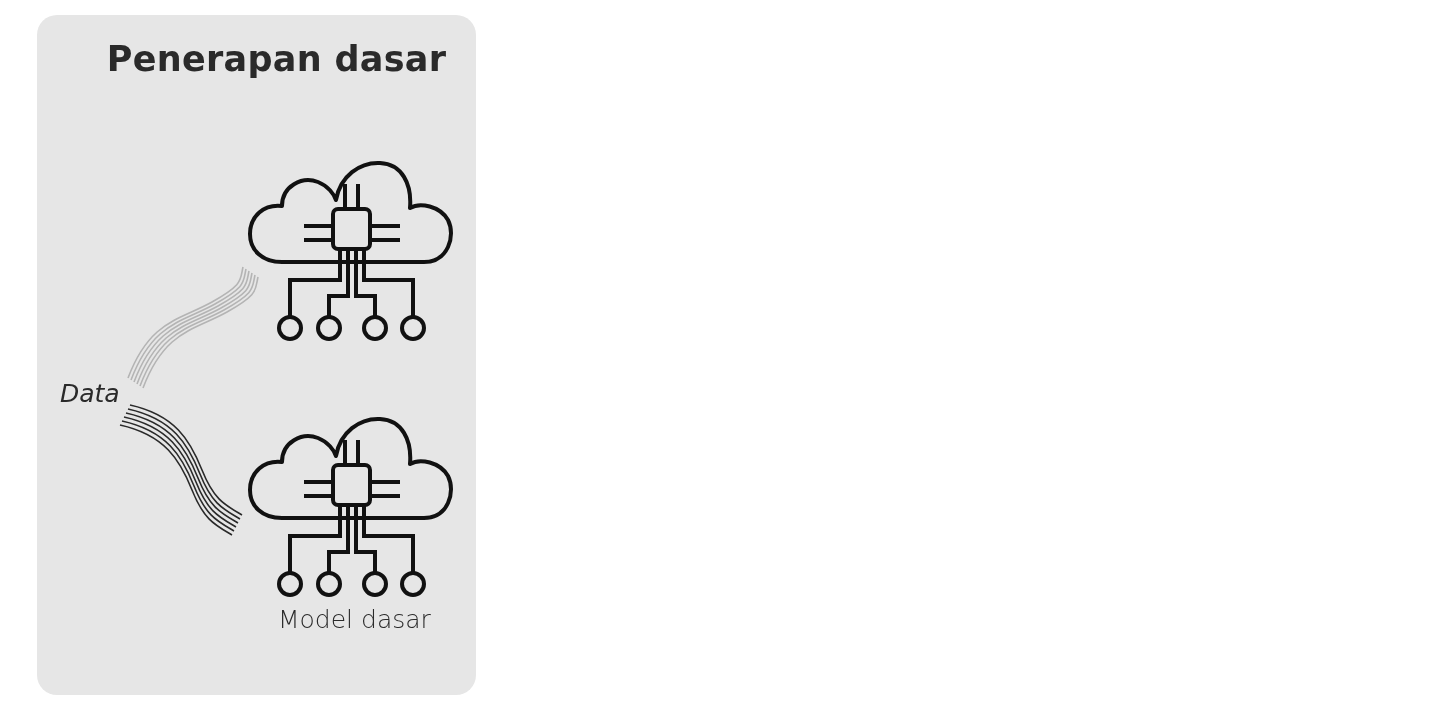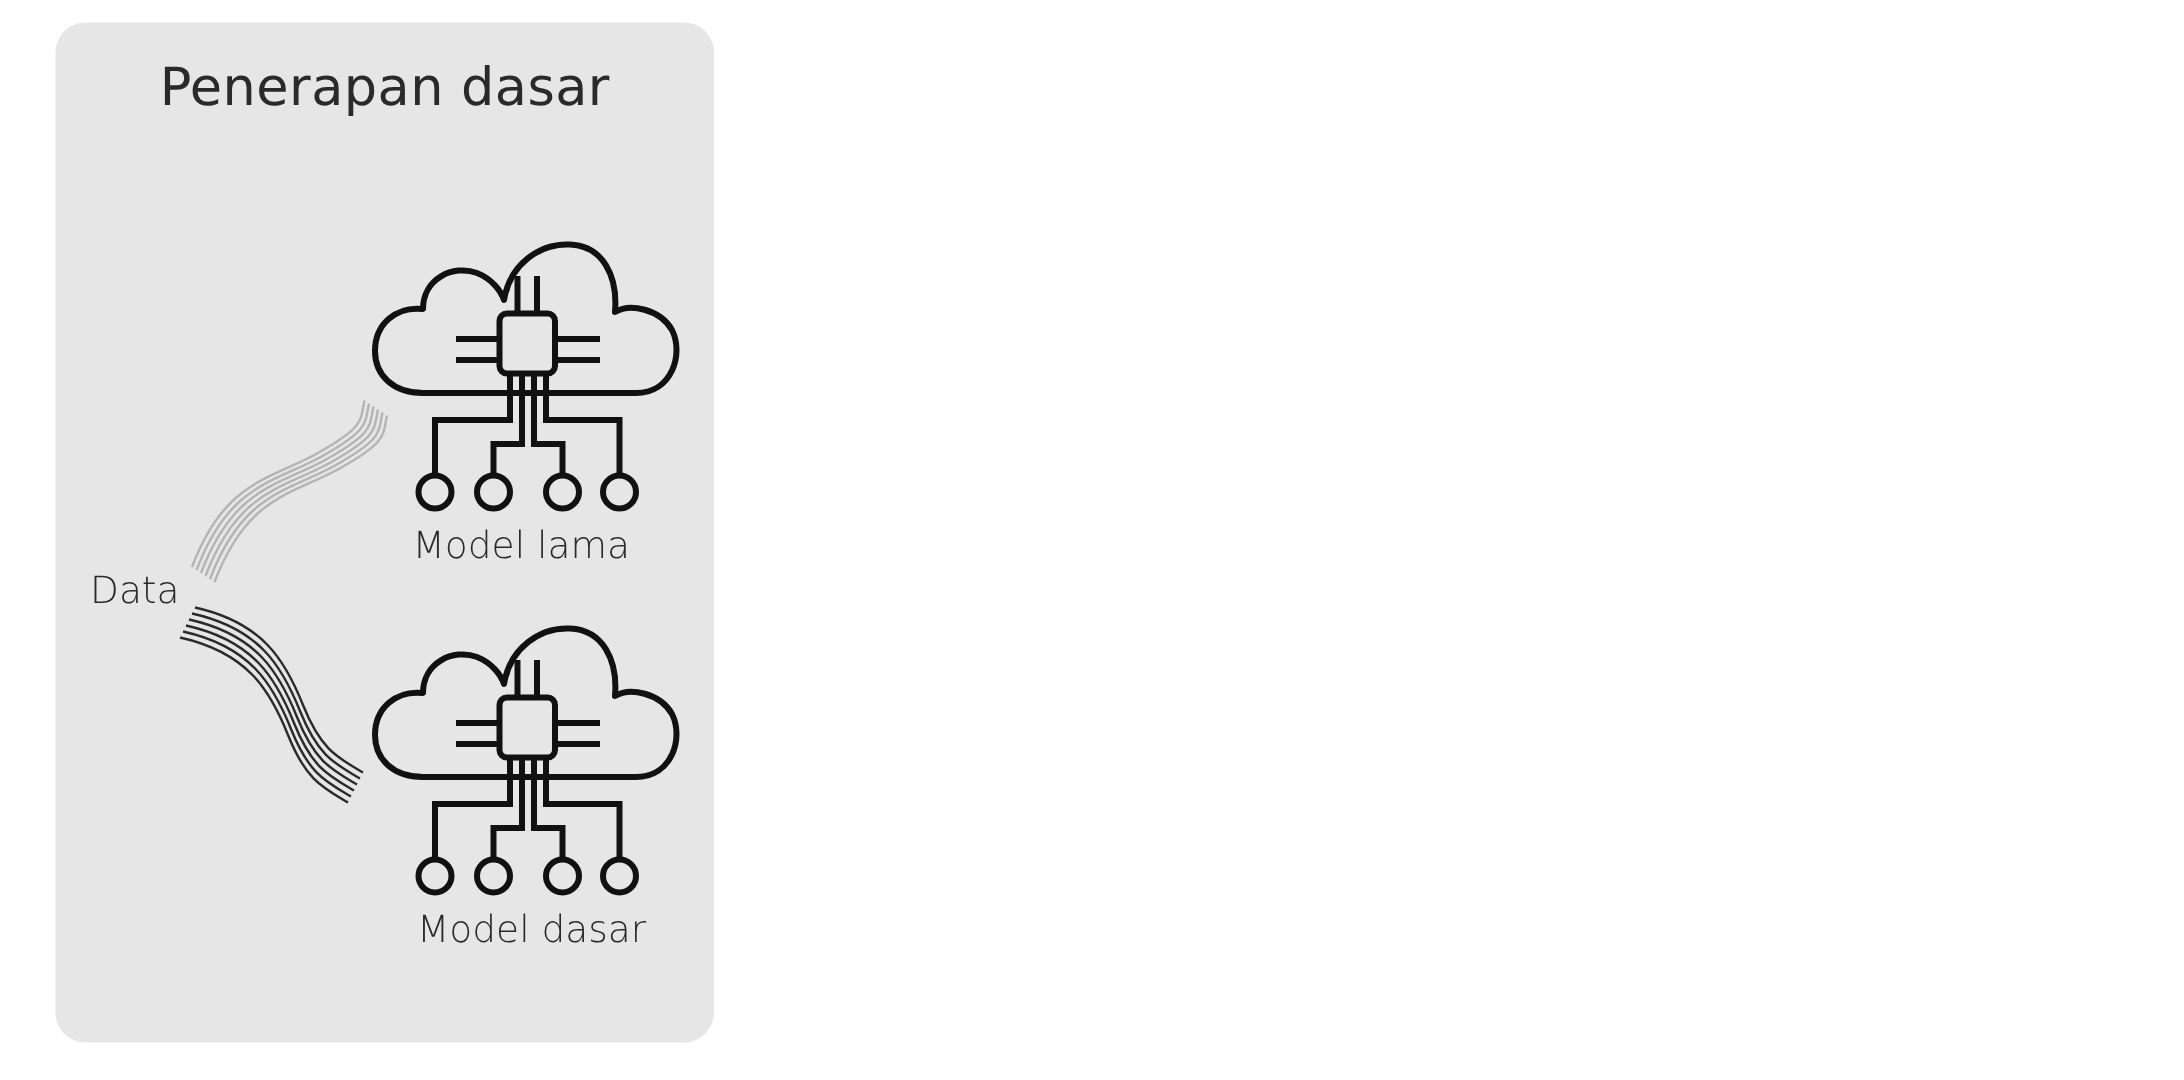--- a/index.html
+++ b/index.html
@@ -16,48 +16,48 @@
       width: 439px; height: 680px;
       background: #e6e6e6;
       border-radius: 20px;
     }
     .panel-title {
       position: absolute;
       left: 0; top: 24px;
       width: 100%;
       text-align: center;
       font-size: 35px;
-      font-weight: 400;
+      font-weight: 700;
       color: #2a2a2a;
       letter-spacing: 0.3px;
+      padding-left: 20px;
     }
     .label {
       position: absolute;
       font-size: 25px;
       color: #2a2a2a;
       font-weight: 300;
       white-space: nowrap;
     }
-    .data-label { left: 23px; top: 364px; }
+    .data-label { left: 23px; top: 364px; font-style: italic; }
     .model-label-old { left: 238px; top: 334px; }
     .model-label-new { left: 241px; top: 590px; }
     svg.overlay {
       position: absolute;
       left: 0; top: 0;
       width: 1456px; height: 720px;
       pointer-events: none;
     }
   </style>
 </head>
 <body>
 
 <div class="panel">
   <div class="panel-title">Penerapan dasar</div>
   <div class="label data-label">Data</div>
-  <div class="label model-label-old">Model lama</div>
   <div class="label model-label-new">Model dasar</div>
 </div>
 
 <svg class="overlay" viewBox="0 0 1456 720" xmlns="http://www.w3.org/2000/svg">
   <defs>
     <g id="cloud-chip">
 
       <path d="M 282 262
                C 262 262 250 250 250 234
                C 250 216 264 204 282 206

